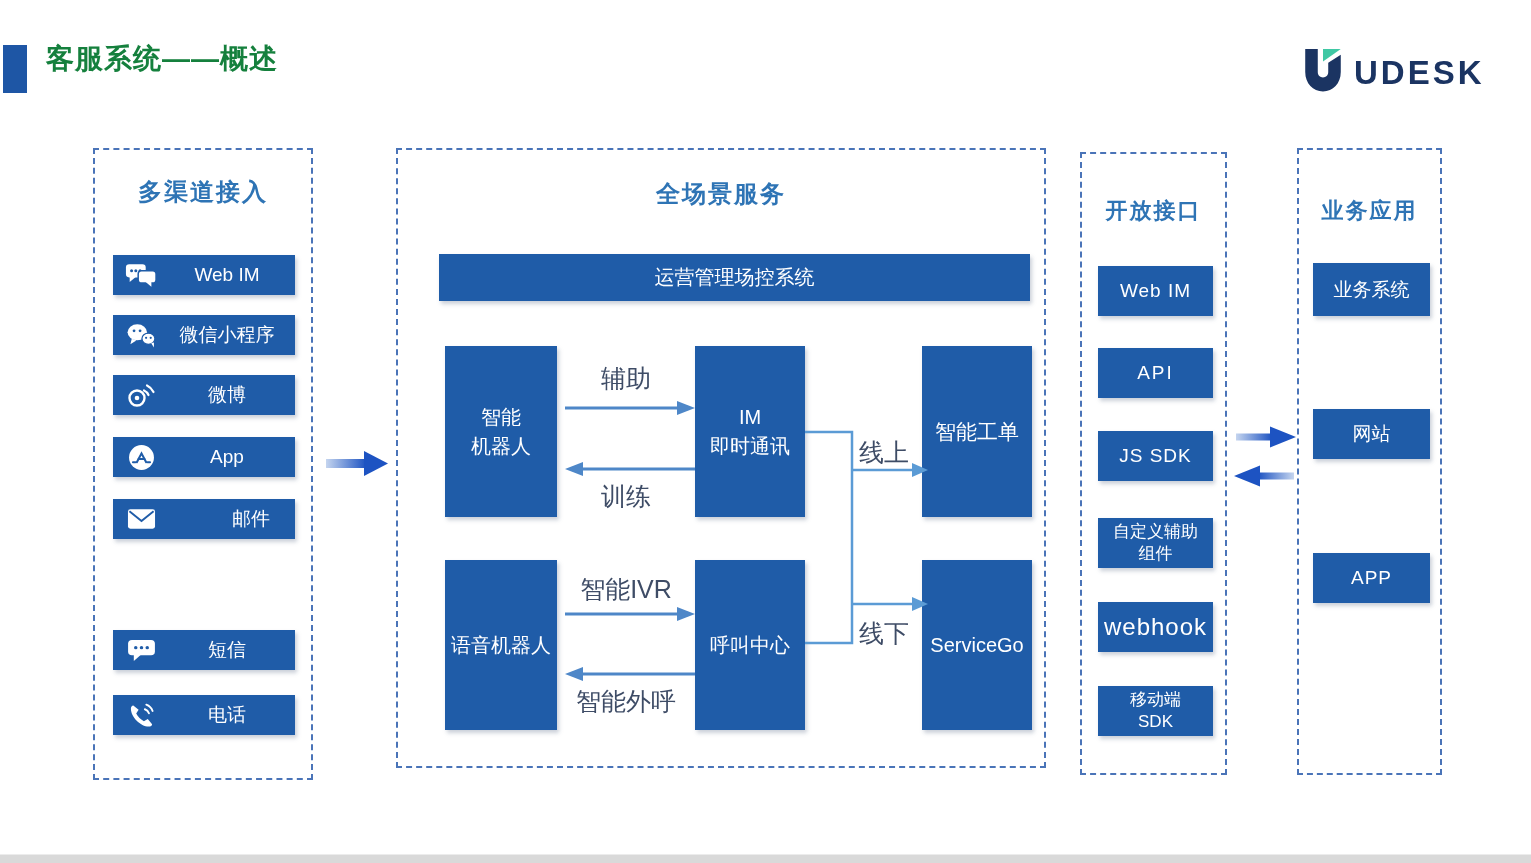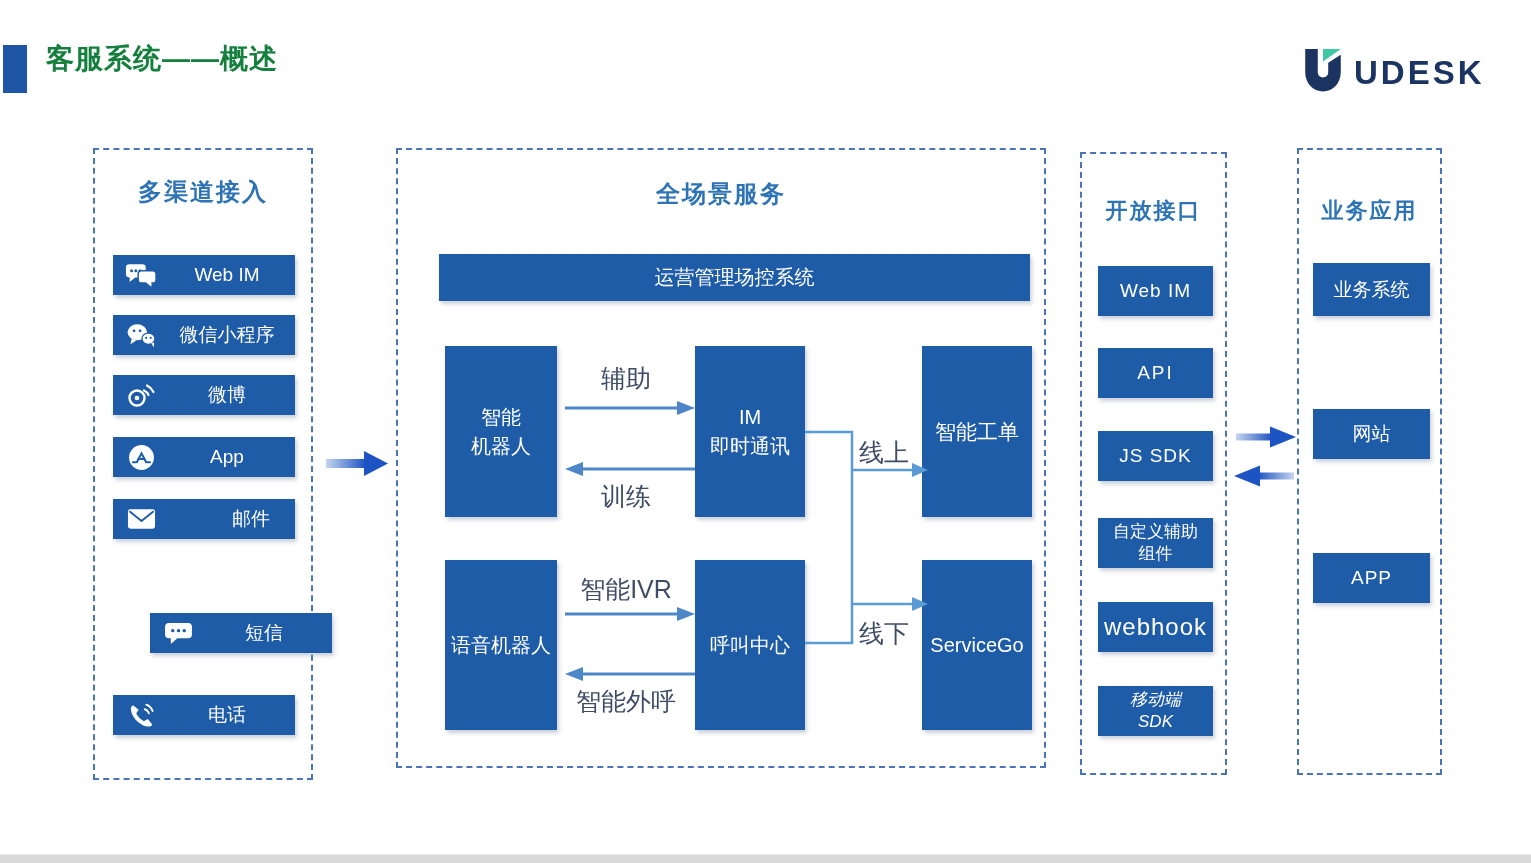--- a/index.html
+++ b/index.html
@@ -121,21 +121,21 @@
       <span class="icon">
         <svg width="29" height="22" viewBox="0 0 30 22">
           <rect x="1" y="1" width="28" height="20" rx="2.5" fill="#fff"></rect>
           <path d="M2.5,3 L15,13 L27.5,3" fill="none" stroke="#1F5CA8" stroke-width="2"></path>
         </svg>
       </span>
       <span class="lbl">邮件</span>
     </div>
 
 
-    <div class="chbar" style="top:463px;margin-left:37px;">
+    <div class="chbar" style="top:480px;">
       <span class="icon">
         <svg width="29" height="23" viewBox="0 0 30 24">
           <rect x="1" y="1" width="28" height="16" rx="4" fill="#fff"></rect>
           <path d="M7,16 v7 l8,-7 z" fill="#fff"></path>
           <circle cx="9" cy="9" r="1.8" fill="#1F5CA8"></circle>
             <circle cx="15" cy="9" r="1.8" fill="#1F5CA8"></circle>
             <circle cx="21" cy="9" r="1.8" fill="#1F5CA8"></circle>
         </svg>
       </span>
       <span class="lbl">短信</span>
@@ -215,21 +215,21 @@
   </div>
 
   <div class="panel" style="left:1080px; top:152px; width:147px; height:623px;">
     <div class="panel-header" style="top:42px; font-size:22px;">开放接口</div>
     <div class="bluebox" style="left:16px; top:112px; width:115px; height:50px; font-size:19px; letter-spacing:1px;">Web IM</div>
     <div class="bluebox" style="left:16px; top:277px; width:115px; height:50px; font-size:19px; letter-spacing:1px;">JS SDK</div>
     <div class="bluebox" style="left:16px; top:194px; width:115px; height:50px; font-size:19px; letter-spacing:2px;">API</div>
     <div class="bluebox pre" style="left:16px; top:364px; width:115px; height:50px; font-size:17px; line-height:1.3;">自定义辅助
 组件</div>
     <div class="bluebox" style="left:16px; top:448px; width:115px; height:50px; font-size:24px; letter-spacing:1px;">webhook</div>
-    <div class="bluebox pre" style="left:16px; top:532px; width:115px; height:50px; font-size:17px; line-height:1.3;font-style:italic;">移动端
+    <div class="bluebox pre" style="left:16px; top:532px; width:115px; height:50px; font-size:17px; line-height:1.3;">移动端
 SDK</div>
   </div>
 
   <div style="position:absolute; left:1234px; top:425px;">
     <svg width="62" height="24" viewBox="0 0 62 24">
       <defs>
           <linearGradient id="gradR2" x1="0" y1="0" x2="1" y2="0">
         <stop offset="0" stop-color="#C5D5EF"></stop>
             <stop offset="1" stop-color="#1D53C2"></stop>
       </linearGradient>

